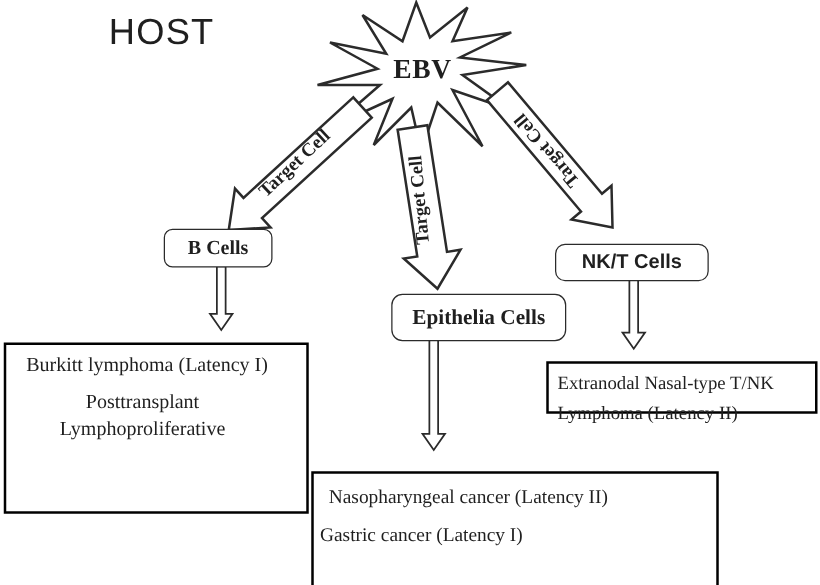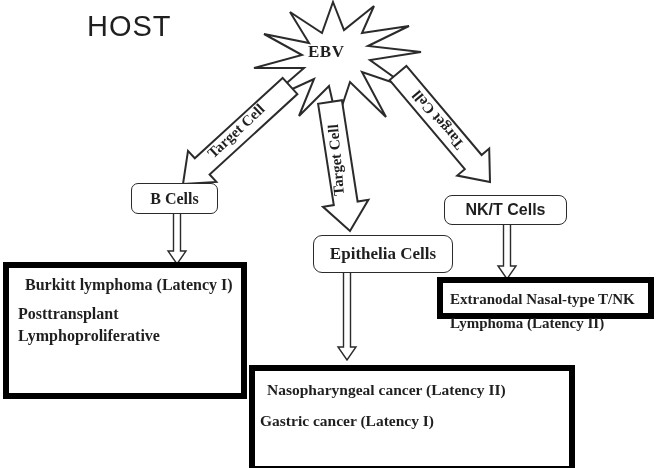--- a/index.html
+++ b/index.html
@@ -8,47 +8,48 @@
     font-family:"Liberation Serif", serif;color:#1f1f1f;overflow:hidden;
   }
   #shape-layer{position:absolute;left:0;top:0;width:656px;height:468px;}
   .host{
     position:absolute;left:64px;top:10px;
     font-family:"Liberation Sans", sans-serif;font-size:29px;font-weight:normal;
     letter-spacing:1px;
     margin-left:23px;
   }
   .ebv{
-    position:absolute;left:308px;top:42px;width:60px;text-align:left;
-    font-size:17px;font-weight:bold;letter-spacing:0.5px;
+    position:absolute;left:308px;top:42px;width:60px;text-align:center;
+    font-size:22px;font-weight:bold;letter-spacing:0.5px;
   }
   .arrow-label{
     position:absolute;width:92px;height:20px;line-height:20px;text-align:center;
     font-size:15px;font-weight:bold;white-space:nowrap;
   }
   .arrow-label.left{left:190px;top:121px;transform:rotate(-43deg);}
   .arrow-label.middle{left:290px;top:150px;transform:rotate(-95deg);}
   .arrow-label.right{left:392px;top:110px;transform:rotate(230deg);}
   .cell-box{
     position:absolute;border:1.5px solid #2b2b2b;border-radius:7px;background:#fff;
     display:flex;align-items:center;justify-content:center;
     font-weight:bold;white-space:nowrap;
   }
   .cell-box.b{left:131px;top:183px;width:85px;height:29px;font-size:16px;}
   .cell-box.nkt{left:444px;top:195px;width:121px;height:28px;
     font-family:"Liberation Sans", sans-serif;font-size:16px;border-radius:8px;}
   .cell-box.epi{left:277px;top:235px;width:138px;height:36px;font-size:17px;border-radius:9px;margin-left:36px;}
   .outcome-box{
-    position:absolute;border:6px solid #000000;background:#fff;box-sizing:border-box;
-    font-weight:bold;
+    position:absolute;border:2px solid #000000;background:#fff;box-sizing:border-box;
+    font-weight:normal;
+    margin-top:12px;
   }
   .outcome-box.b{left:3px;top:262px;width:244px;height:137px;padding:7px 0 0 9px;font-size:16px;}
   .outcome-box.b .item{line-height:20px;margin-bottom:8px;white-space:nowrap;}
   .outcome-box.b .item.first{margin-left:7px;}
-  .outcome-box.b .item.wrap{white-space:normal;max-width:200px;line-height:22px;}
+  .outcome-box.b .item.wrap{white-space:normal;max-width:200px;line-height:22px;text-align:center;}
   .outcome-box.nkt{left:437px;top:277px;width:217px;height:42px;padding:4px 7px;font-size:15px;}
   .outcome-box.nkt .item{line-height:24px;white-space:normal;}
   .outcome-box.epi{left:249px;top:365px;width:326px;height:107px;padding:9px 0 0 5px;font-size:15.5px;}
   .outcome-box.epi .item{line-height:20px;margin-bottom:11px;white-space:nowrap;}
   .outcome-box.epi .item.first{margin-left:7px;}
 </style>
 </head>
 <body>
 
 <div id="stage">

